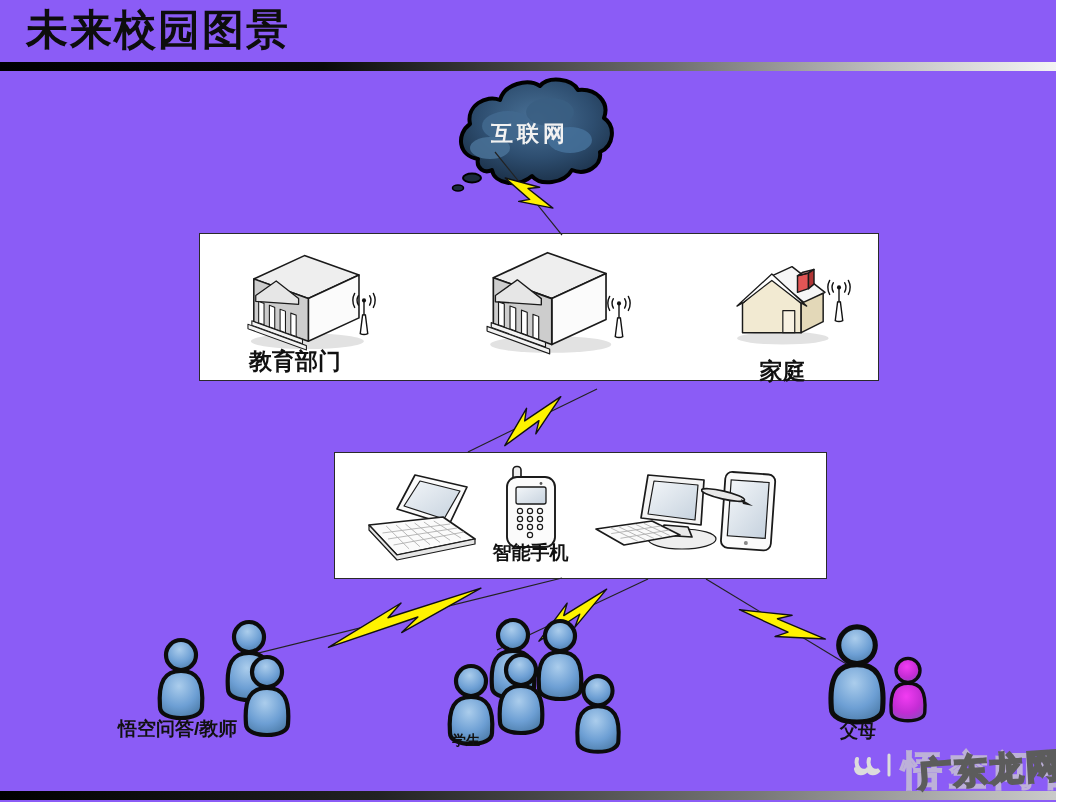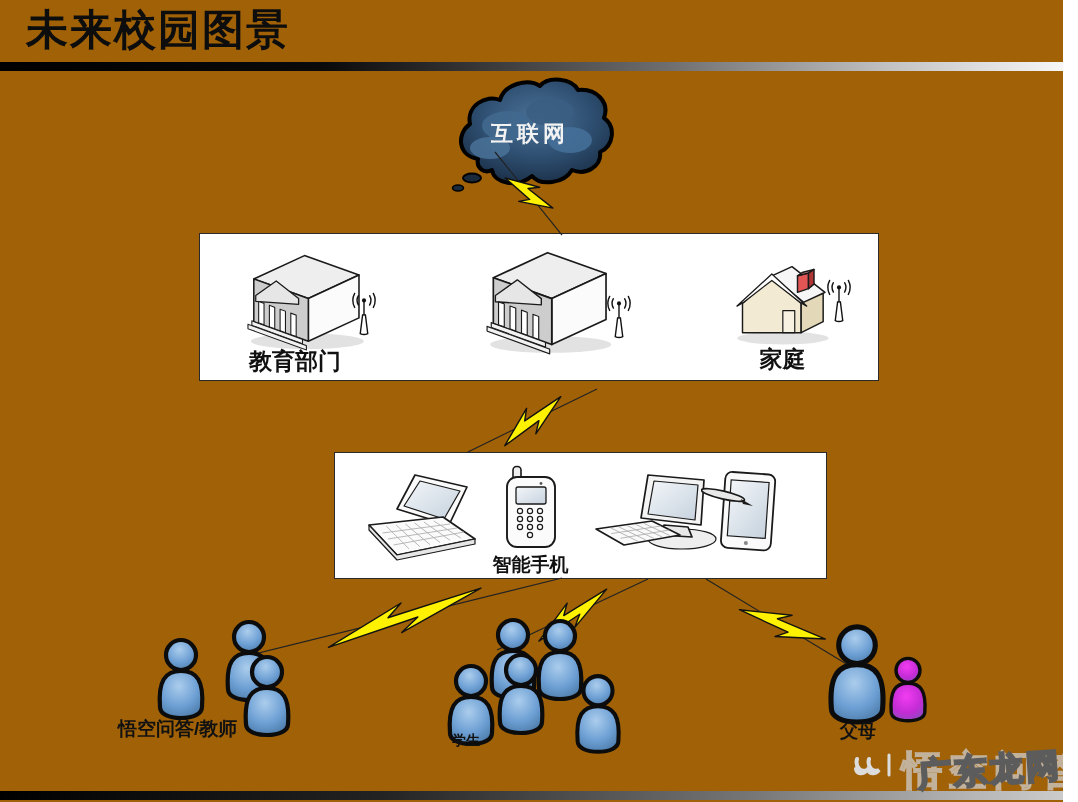--- a/index.html
+++ b/index.html
@@ -1,17 +1,17 @@
 <!DOCTYPE html>
 <html><head>
 <meta charset="utf-8">
 <style>
   html,body{margin:0;padding:0;background:#fff;}
-  .slide{position:relative;width:1056px;height:802px;background:#a16207;overflow:hidden;
-         font-family:"Liberation Sans",sans-serif;padding-left:7px;}
+  .slide{position:relative;width:1056px;height:802px;background:#8b5cf6;overflow:hidden;
+         font-family:"Liberation Sans",sans-serif;}
   .abs{position:absolute;}
   .slide-title{left:26px;top:2px;font-family:"Liberation Serif",serif;font-weight:bold;
                font-size:42px;color:#0d0d0d;letter-spacing:2px;white-space:nowrap;}
   .top-rule{left:0;top:62px;width:1078px;height:9px;
             background:linear-gradient(to right,#000 0%,#0a0a0a 30%,#6e6e6e 62%,#c0c0c0 82%,#fbfbfb 100%);}
   .bottom-rule{left:0;top:791px;width:1078px;height:9px;
                background:linear-gradient(to right,#000 0%,#222 35%,#777 70%,#b5b5b5 90%,#cfcfcf 100%);}
   .cloud-label{left:462px;top:119px;width:136px;text-align:center;color:#f2f2f2;
                font-size:22px;font-weight:bold;letter-spacing:4px;z-index:4;}
   .tier-box{border:1.6px solid #2a2a2a;background:#fff;margin-left:12px;}
@@ -133,21 +133,21 @@
         <polygon points="90,19 96,15 96,31 90,36" fill="#b03535"></polygon>
         <polygon points="18,52 50,24 82,52 82,84 18,84" fill="#f2ead2"></polygon>
         <polygon points="82,52 106,41 106,72 82,84" fill="#e3d8b8"></polygon>
         <polygon points="12,55 50,20 88,55 81,51 50,27 19,51" fill="#ffffff" stroke-width="1.4"></polygon>
         <rect x="62" y="60" width="13" height="24" fill="#f8f2e2" stroke-width="1.3"></rect>
       </g>
     </svg>
     <svg class="abs" style="left:625px;top:42px" width="28" height="48" viewBox="0 0 30 48">
         <use href="#antennadef"></use>
       </svg>
-    <div class="abs fac-label" style="left:525px;top:110px;width:115px">家庭</div>
+    <div class="abs fac-label" style="left:525px;top:122px;width:115px">家庭</div>
   </div>
 
   <div class="abs tier-box devices-box">
     <svg class="abs" style="left:28px;top:16px" width="120" height="100" viewBox="0 0 120 100">
       <g stroke="#1a1a1a" stroke-width="1.7" stroke-linejoin="round" fill="#fbfbfb">
         <polygon points="52,6 104,18 86,56 34,40"></polygon>
         <polygon points="57,12 97,22 81,50 41,37" fill="url(#scrGrad)" stroke-width="1.2"></polygon>
         <polygon points="6,56 80,48 112,70 34,86"></polygon>
         <polygon points="6,56 34,86 112,70 112,75 34,91 6,61" fill="#e6e6e6" stroke-width="1.2"></polygon>
         <g stroke="#b0b0b0" stroke-width="0.9">
@@ -177,21 +177,21 @@
           <circle cx="17" cy="54" r="2.6"></circle>
             <circle cx="27" cy="54" r="2.6"></circle>
             <circle cx="37" cy="54" r="2.6"></circle>
           <circle cx="17" cy="62" r="2.6"></circle>
             <circle cx="27" cy="62" r="2.6"></circle>
             <circle cx="37" cy="62" r="2.6"></circle>
           <circle cx="27" cy="70" r="2.6"></circle>
         </g>
       </g>
     </svg>
-    <div class="abs dev-label" style="left:148px;top:99px;width:95px">智能手机</div>
+    <div class="abs dev-label" style="left:148px;top:87px;width:95px">智能手机</div>
 
     <svg class="abs" style="left:255px;top:12px" width="145" height="100" viewBox="0 0 145 100">
       <g stroke="#1a1a1a" stroke-width="1.7" stroke-linejoin="round">
         <ellipse cx="92" cy="74" rx="34" ry="10" fill="#eeeeee" stroke-width="1.2"></ellipse>
         <polygon points="58,10 114,15 111,60 51,53" fill="#f4f4f4"></polygon>
         <polygon points="64,16 108,20 105,55 58,49" fill="url(#scrGrad)" stroke-width="1.2"></polygon>
         <polygon points="74,60 98,62 102,72 70,70" fill="#e8e8e8"></polygon>
         <polygon points="6,64 62,56 90,70 34,80" fill="#fafafa"></polygon>
         <g stroke="#b0b0b0" stroke-width="0.9">
           <line x1="21.2" y1="68.6" x2="70.6" y2="61"></line>

